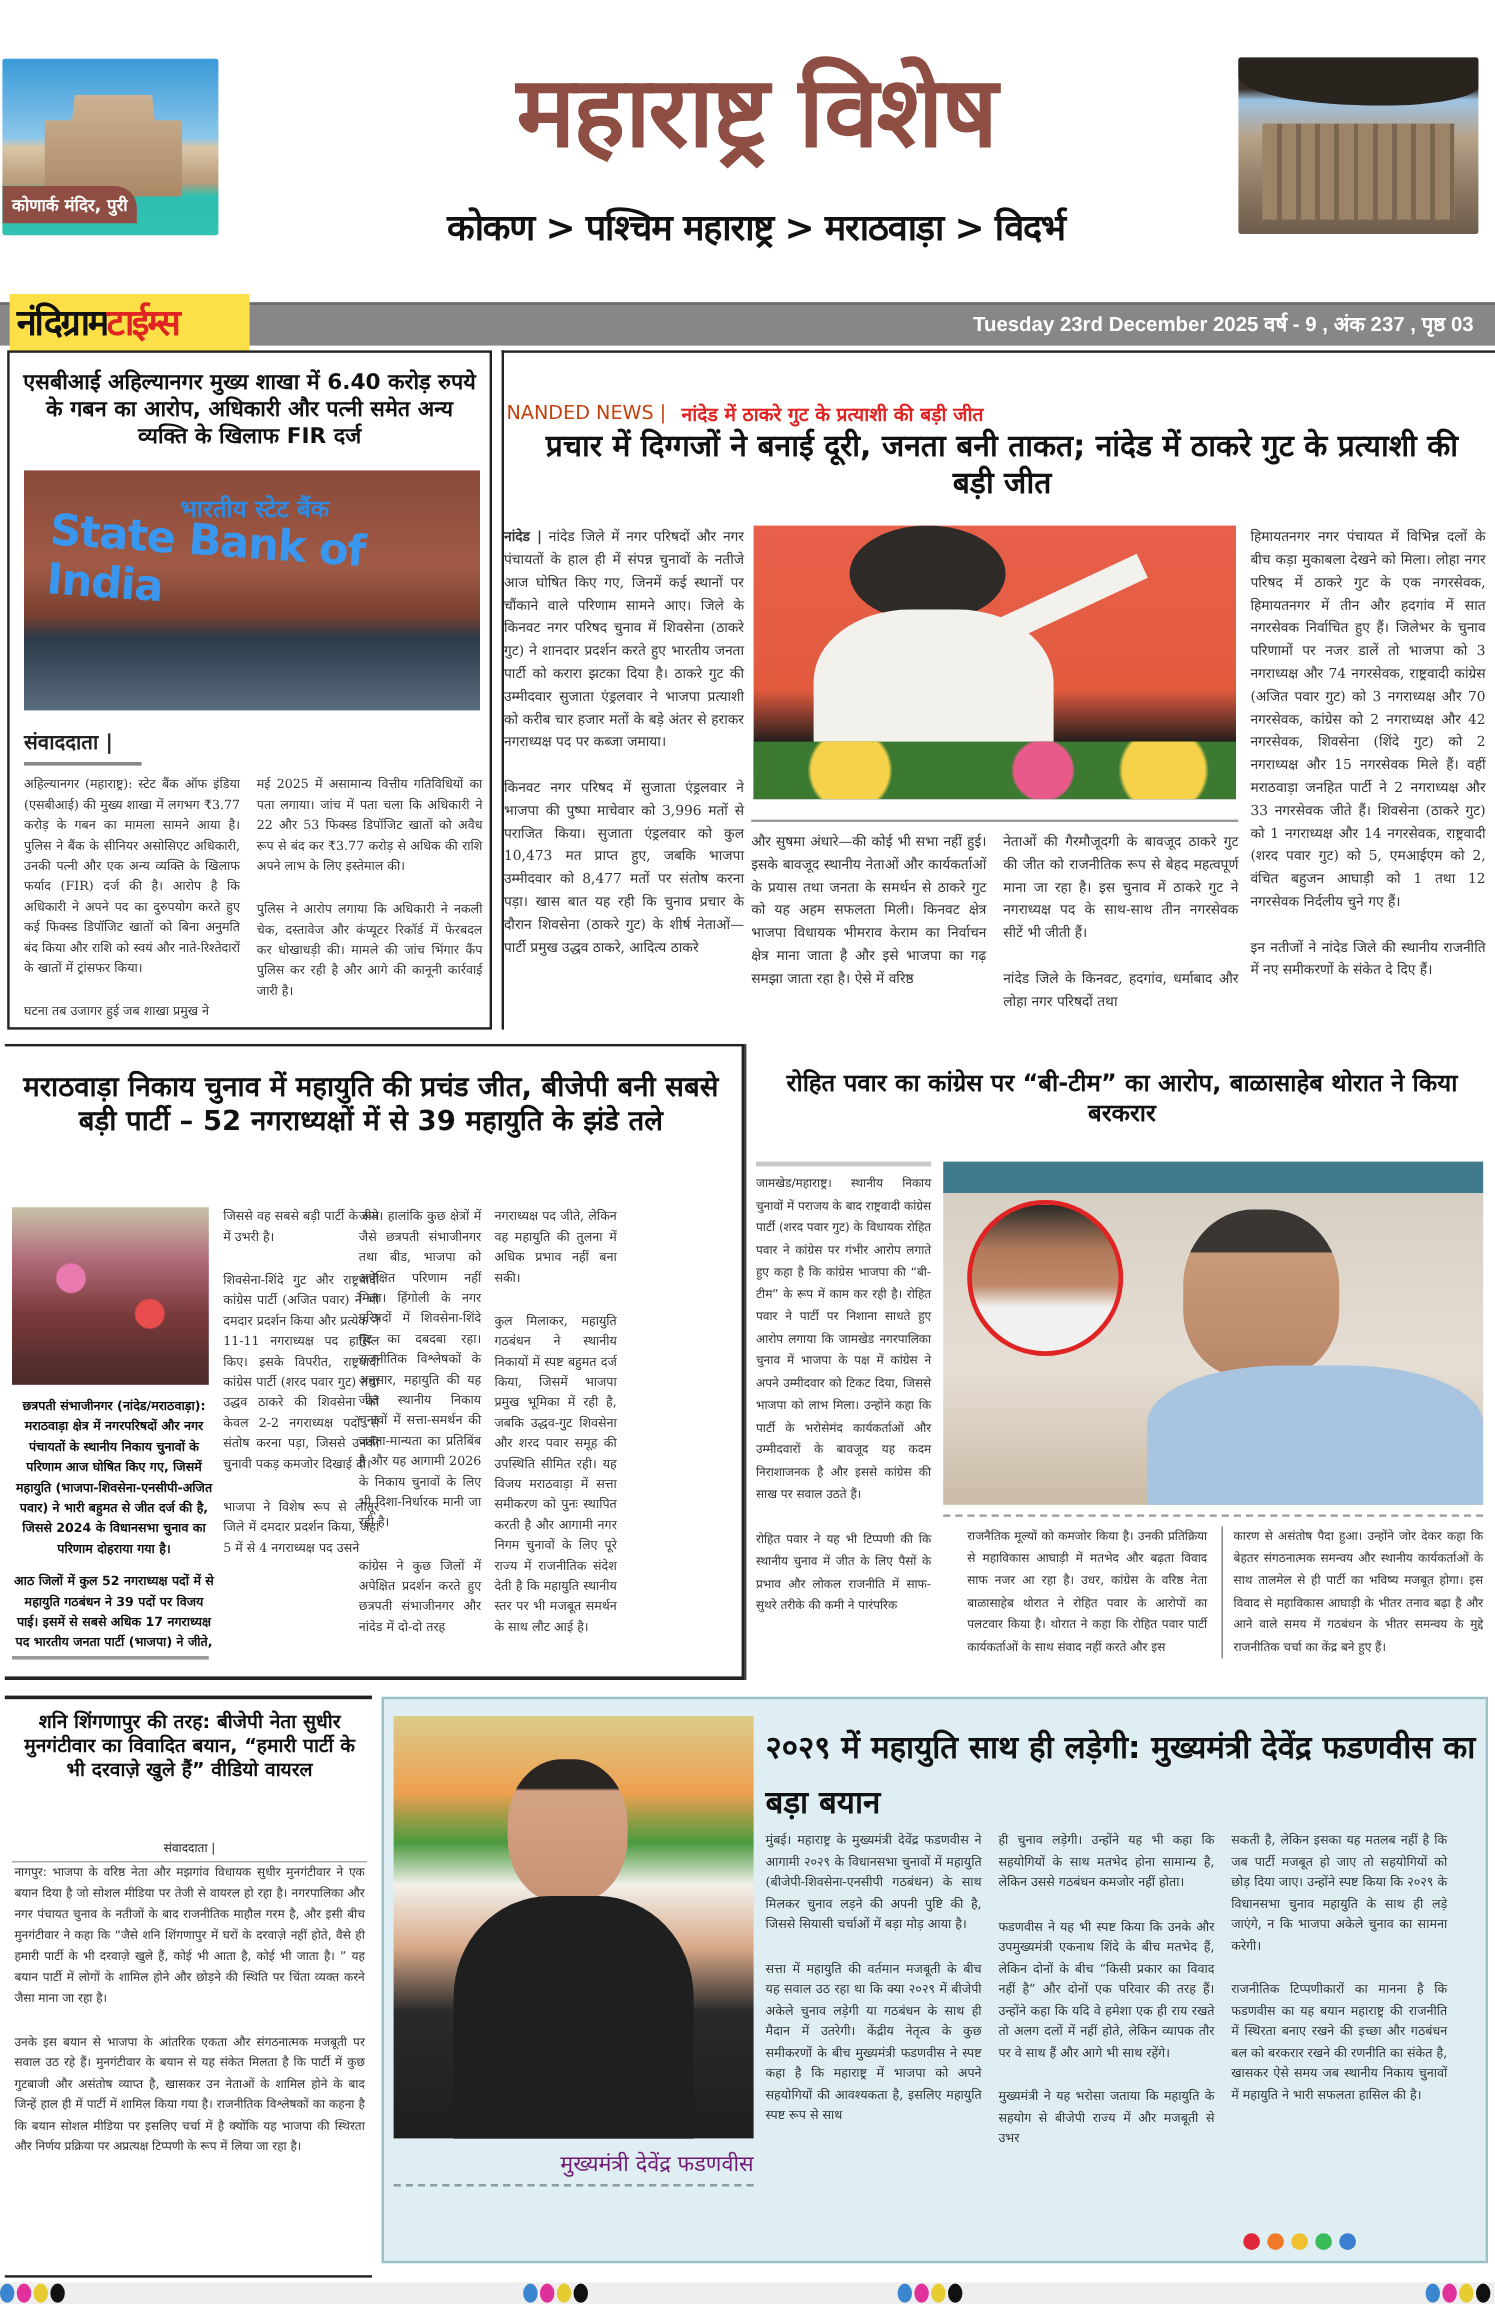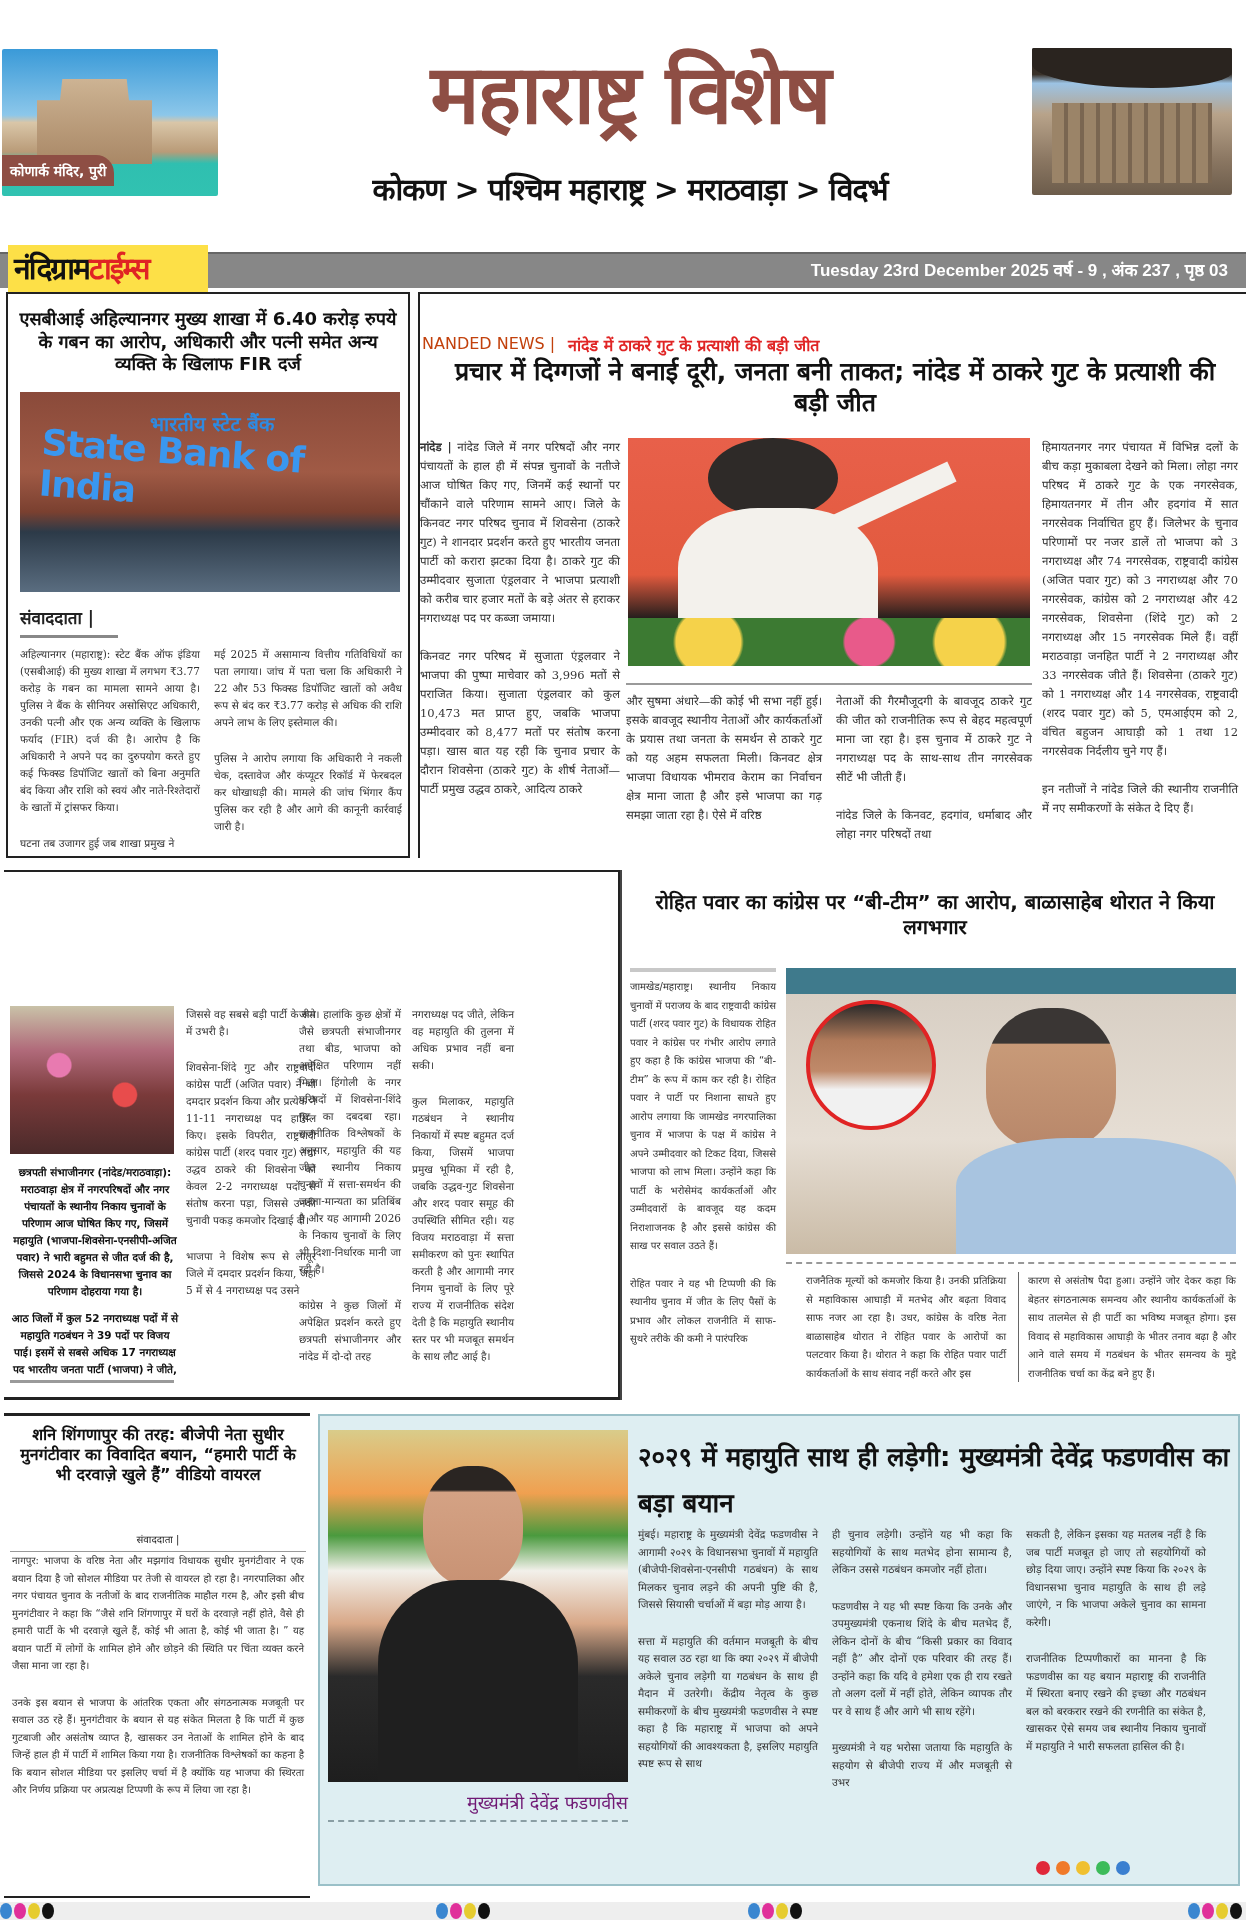--- a/index.html
+++ b/index.html
@@ -4,21 +4,21 @@
 <style>
 *{box-sizing:border-box;margin:0;padding:0}
 body{width:1246px;height:1920px;background:#fff;font-family:"DejaVu Serif",serif;color:#222;position:relative;overflow:hidden}
 .abs{position:absolute}
 .serif{font-family:"DejaVu Serif","Liberation Serif",serif}
 .sans{font-family:"DejaVu Sans","Liberation Sans",sans-serif}
 
 #mast-title{left:330px;top:40px;width:600px;text-align:center;font-family:"DejaVu Sans",sans-serif;font-weight:bold;font-size:82px;color:#8e4e44;letter-spacing:-2px;line-height:110px}
 #mast-sub{left:300px;top:168px;width:660px;text-align:center;font-family:"DejaVu Sans",sans-serif;font-weight:bold;font-size:30px;color:#111;letter-spacing:-1px}
 .thumb{border-radius:2px;overflow:hidden}
-#thumb-left{left:2px;top:49px;width:216px;height:147px;background:linear-gradient(180deg,#3a9ad8 0%,#8cc7ea 45%,#d9c6a8 50%,#b99b78 70%,#2fbfb0 78%,#31c2b1 100%)}
+#thumb-left{left:2px;top:49px;width:180px;height:147px;background:linear-gradient(180deg,#3a9ad8 0%,#8cc7ea 45%,#d9c6a8 50%,#b99b78 70%,#2fbfb0 78%,#31c2b1 100%)}
 #thumb-left .gate{position:absolute;left:35px;top:30px;width:115px;height:85px;background:linear-gradient(#cdb393,#a98866);clip-path:polygon(0 25%,20% 25%,22% 0,78% 0,80% 25%,100% 25%,100% 100%,0 100%)}
 #thumb-left .cap{position:absolute;left:0;bottom:10px;background:#8e4e44;color:#fff;font-family:"DejaVu Sans",sans-serif;font-weight:bold;font-size:14px;padding:6px 8px;border-radius:0 18px 0 0}
 #thumb-right{left:1032px;top:48px;width:200px;height:147px;background:linear-gradient(180deg,#2b2520 0%,#3a322a 18%,#9cc3e4 24%,#b8a38a 45%,#8c7863 75%,#6c5c4b 100%)}
 #thumb-right .rock{position:absolute;left:0;top:0;width:100%;height:40px;background:#2a241f;border-radius:0 0 40% 60%}
 #thumb-right .temple{position:absolute;left:20px;top:55px;width:160px;height:80px;background:repeating-linear-gradient(90deg,#9b8468 0 12px,#7a6651 12px 16px)}
 
 #band{left:0;top:252px;width:1246px;height:36px;background:#878787;border-top:2px solid #666}
 #logo{left:8px;top:245px;width:200px;height:48px;background:#fde047;padding:2px 6px}
 #logo .a{font-family:"DejaVu Sans",sans-serif;font-weight:bold;font-size:30px;color:#111;letter-spacing:-2px}
 #logo .b{font-family:"DejaVu Sans",sans-serif;font-weight:bold;font-size:30px;color:#e02424;letter-spacing:-2px}
@@ -92,20 +92,21 @@
 <div class="col serif" style="left:836px;top:692px;width:196px">
   <p>नेताओं की गैरमौजूदगी के बावजूद ठाकरे गुट की जीत को राजनीतिक रूप से बेहद महत्वपूर्ण माना जा रहा है। इस चुनाव में ठाकरे गुट ने नगराध्यक्ष पद के साथ-साथ तीन नगरसेवक सीटें भी जीती हैं।</p>
   <p>नांदेड जिले के किनवट, हदगांव, धर्माबाद और लोहा नगर परिषदों तथा</p>
 </div>
 <div class="col serif" style="left:1042px;top:438px;width:196px">
   <p>हिमायतनगर नगर पंचायत में विभिन्न दलों के बीच कड़ा मुकाबला देखने को मिला। लोहा नगर परिषद में ठाकरे गुट के एक नगरसेवक, हिमायतनगर में तीन और हदगांव में सात नगरसेवक निर्वाचित हुए हैं। जिलेभर के चुनाव परिणामों पर नजर डालें तो भाजपा को 3 नगराध्यक्ष और 74 नगरसेवक, राष्ट्रवादी कांग्रेस (अजित पवार गुट) को 3 नगराध्यक्ष और 70 नगरसेवक, कांग्रेस को 2 नगराध्यक्ष और 42 नगरसेवक, शिवसेना (शिंदे गुट) को 2 नगराध्यक्ष और 15 नगरसेवक मिले हैं। वहीं मराठवाड़ा जनहित पार्टी ने 2 नगराध्यक्ष और 33 नगरसेवक जीते हैं। शिवसेना (ठाकरे गुट) को 1 नगराध्यक्ष और 14 नगरसेवक, राष्ट्रवादी (शरद पवार गुट) को 5, एमआईएम को 2, वंचित बहुजन आघाड़ी को 1 तथा 12 नगरसेवक निर्दलीय चुने गए हैं।</p>
   <p>इन नतीजों ने नांदेड जिले की स्थानीय राजनीति में नए समीकरणों के संकेत दे दिए हैं।</p>
 </div>
 
 <div class="box" style="left:4px;top:870px;width:616px;height:530px;border-left:none;border-bottom:3px solid #222">
+  <div class="hl abs" style="left:10px;top:20px;width:590px;font-size:23px">मराठवाड़ा निकाय चुनाव में महायुति की प्रचंड जीत, बीजेपी बनी सबसे बड़ी पार्टी – 52 नगराध्यक्षों में से 39 महायुति के झंडे तले</div>
   <div class="img" style="left:6px;top:134px;width:164px;height:148px;background:radial-gradient(circle at 30% 40%,#e87ab0 8%,transparent 9%),radial-gradient(circle at 70% 60%,#e84c4c 8%,transparent 9%),linear-gradient(180deg,#c9c2a8 0%,#b06a7a 30%,#7a3a3a 60%,#4a2a2a 100%)"></div>
   <div class="abs sans" style="left:6px;top:292px;width:170px;font-size:10.5px;line-height:17px;font-weight:bold;text-align:center;color:#111">छत्रपती संभाजीनगर (नांदेड/मराठवाड़ा): मराठवाड़ा क्षेत्र में नगरपरिषदों और नगर पंचायतों के स्थानीय निकाय चुनावों के परिणाम आज घोषित किए गए, जिसमें महायुति (भाजपा-शिवसेना-एनसीपी-अजित पवार) ने भारी बहुमत से जीत दर्ज की है, जिससे 2024 के विधानसभा चुनाव का परिणाम दोहराया गया है।</div>
   <div class="abs sans" style="left:6px;top:438px;width:170px;font-size:10.5px;line-height:17px;font-weight:bold;text-align:center;color:#111">आठ जिलों में कुल 52 नगराध्यक्ष पदों में से महायुति गठबंधन ने 39 पदों पर विजय पाई। इसमें से सबसे अधिक 17 नगराध्यक्ष पद भारतीय जनता पार्टी (भाजपा) ने जीते,</div>
   <div class="rule" style="left:6px;top:508px;width:164px;height:3px"></div>
   <div class="col serif" style="left:182px;top:134px;width:130px;font-size:10.5px;line-height:17px">
     <p>जिससे वह सबसे बड़ी पार्टी के रूप में उभरी है।</p>
     <p>शिवसेना-शिंदे गुट और राष्ट्रवादी कांग्रेस पार्टी (अजित पवार) ने भी दमदार प्रदर्शन किया और प्रत्येक ने 11-11 नगराध्यक्ष पद हासिल किए। इसके विपरीत, राष्ट्रवादी कांग्रेस पार्टी (शरद पवार गुट) तथा उद्धव ठाकरे की शिवसेना को केवल 2-2 नगराध्यक्ष पदों से संतोष करना पड़ा, जिससे उनकी चुनावी पकड़ कमजोर दिखाई दी।</p>
     <p>भाजपा ने विशेष रूप से लातूर जिले में दमदार प्रदर्शन किया, जहां 5 में से 4 नगराध्यक्ष पद उसने</p>
   </div>
 
@@ -113,21 +114,21 @@
     <p>जीते। हालांकि कुछ क्षेत्रों में जैसे छत्रपती संभाजीनगर तथा बीड, भाजपा को अपेक्षित परिणाम नहीं मिला। हिंगोली के नगर परिषदों में शिवसेना-शिंदे गुट का दबदबा रहा। राजनीतिक विश्लेषकों के अनुसार, महायुति की यह जीत स्थानीय निकाय चुनावों में सत्ता-समर्थन की जनता-मान्यता का प्रतिबिंब है और यह आगामी 2026 के निकाय चुनावों के लिए भी दिशा-निर्धारक मानी जा रही है।</p>
     <p>कांग्रेस ने कुछ जिलों में अपेक्षित प्रदर्शन करते हुए छत्रपती संभाजीनगर और नांदेड में दो-दो तरह</p>
   </div>
   <div class="col serif" style="left:408px;top:134px;width:102px;font-size:10.5px;line-height:17px">
     <p>नगराध्यक्ष पद जीते, लेकिन वह महायुति की तुलना में अधिक प्रभाव नहीं बना सकी।</p>
     <p>कुल मिलाकर, महायुति गठबंधन ने स्थानीय निकायों में स्पष्ट बहुमत दर्ज किया, जिसमें भाजपा प्रमुख भूमिका में रही है, जबकि उद्धव-गुट शिवसेना और शरद पवार समूह की उपस्थिति सीमित रही। यह विजय मराठवाड़ा में सत्ता समीकरण को पुनः स्थापित करती है और आगामी नगर निगम चुनावों के लिए पूरे राज्य में राजनीतिक संदेश देती है कि महायुति स्थानीय स्तर पर भी मजबूत समर्थन के साथ लौट आई है।</p>
   </div>
 </div>
 
 <div class="abs" style="left:620px;top:870px;width:2px;height:530px;background:#444"></div>
-<div class="hl abs" style="left:640px;top:890px;width:590px;font-size:20px">रोहित पवार का कांग्रेस पर “बी-टीम” का आरोप, बाळासाहेब थोरात ने किया लगभगार</div>
+<div class="hl abs" style="left:640px;top:890px;width:590px;font-size:20px">रोहित पवार का कांग्रेस पर “बी-टीम” का आरोप, बाळासाहेब थोरात ने किया बरकरार</div>
 <div class="rule" style="left:630px;top:968px;width:146px;height:4px;background:#c8c8c8"></div>
 <div class="col sans" style="left:630px;top:978px;width:146px;font-size:10px;line-height:18.5px">
   <p>जामखेड/महाराष्ट्र। स्थानीय निकाय चुनावों में पराजय के बाद राष्ट्रवादी कांग्रेस पार्टी (शरद पवार गुट) के विधायक रोहित पवार ने कांग्रेस पर गंभीर आरोप लगाते हुए कहा है कि कांग्रेस भाजपा की “बी-टीम” के रूप में काम कर रही है। रोहित पवार ने पार्टी पर निशाना साधते हुए आरोप लगाया कि जामखेड नगरपालिका चुनाव में भाजपा के पक्ष में कांग्रेस ने अपने उम्मीदवार को टिकट दिया, जिससे भाजपा को लाभ मिला। उन्होंने कहा कि पार्टी के भरोसेमंद कार्यकर्ताओं और उम्मीदवारों के बावजूद यह कदम निराशाजनक है और इससे कांग्रेस की साख पर सवाल उठते हैं।</p>
   <p>रोहित पवार ने यह भी टिप्पणी की कि स्थानीय चुनाव में जीत के लिए पैसों के प्रभाव और लोकल राजनीति में साफ-सुथरे तरीके की कमी ने पारंपरिक</p>
 </div>
 <div class="img" style="left:786px;top:968px;width:450px;height:286px;background:linear-gradient(180deg,#3f7a8c 0,#3f7a8c 26px,#d8cfc4 26px,#e6ded4 60%,#cabba6 100%)">
   <div class="abs" style="left:20px;top:32px;width:130px;height:130px;border-radius:50%;border:4px solid #e02424;background:linear-gradient(180deg,#2a2a2a 0%,#b07a5a 30%,#c08a6a 55%,#f1f1f1 70%)"></div>
   <div class="abs" style="left:200px;top:40px;width:130px;height:140px;border-radius:45% 45% 40% 40%;background:linear-gradient(180deg,#3a3634 0%,#3a3634 25%,#c89a78 26%,#b8876a 100%)"></div>
   <div class="abs" style="left:170px;top:170px;width:280px;height:120px;border-radius:40% 40% 0 0;background:#a8c4e0"></div>
 </div>

